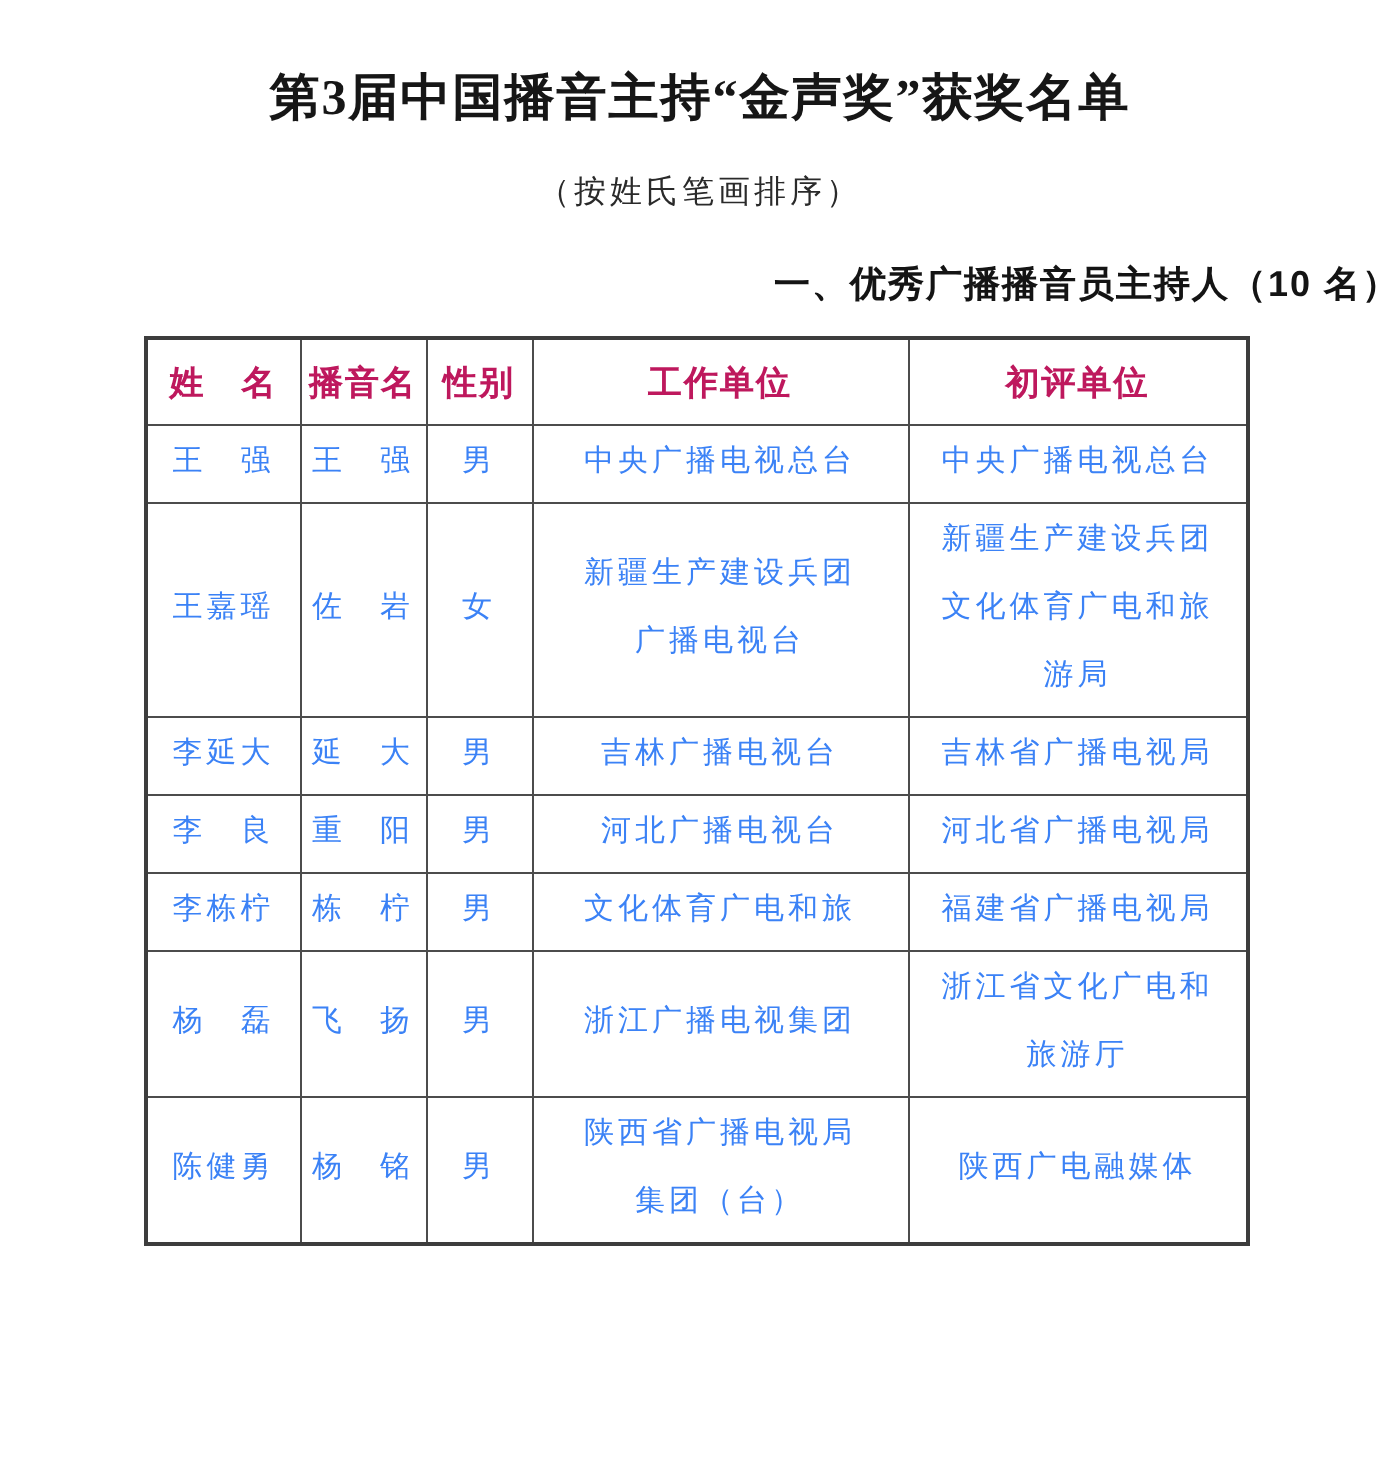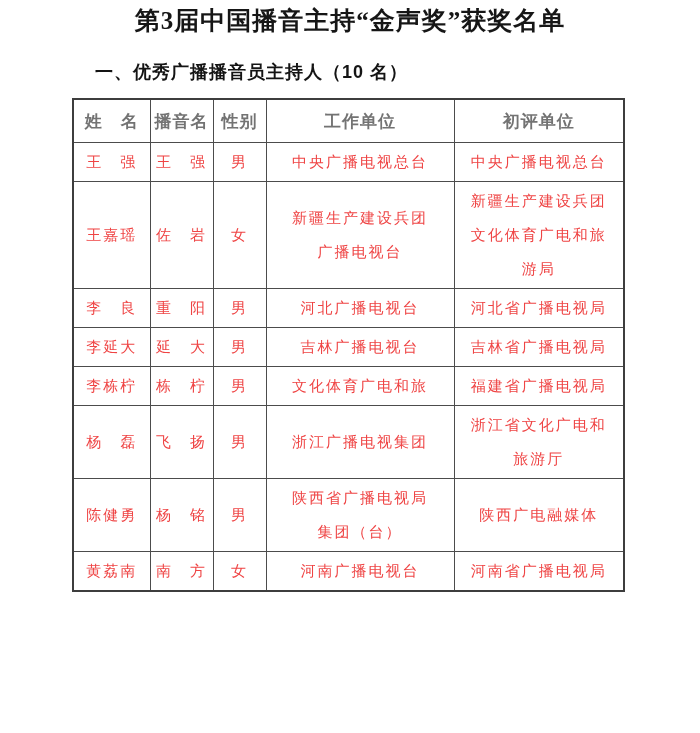--- a/index.html
+++ b/index.html
@@ -10,21 +10,21 @@
   body {
     width: 700px;
     height: 733px;
     position: relative;
     font-family: "Liberation Serif", serif;
     color: #1d1d1d;
     overflow: hidden;
   }
   .doc-title {
     margin: 0;
-    padding-top: 4px;
+    padding-top: 32px;
     text-align: center;
     font-size: 25px;
     font-weight: bold;
     letter-spacing: 1px;
     font-family: "Liberation Serif", serif;
     color: #161616;
   }
   .doc-subtitle {
     margin-top: 21px;
     text-align: center;
@@ -32,20 +32,21 @@
     letter-spacing: 2px;
     color: #2a2a2a;
   }
   .section-heading {
     margin: 23px 0 0 95px;
     font-size: 18px;
     font-weight: bold;
     font-family: "Liberation Sans", sans-serif;
     letter-spacing: 1px;
     color: #141414;
+    text-align: right;
   }
   table.winners {
     border-collapse: collapse;
     table-layout: fixed;
     width: 551px;
     margin: 14px 0 0 72px;
     border: 2px solid #3d3d3d;
     background: #ffffff;
   }
   table.winners th,
@@ -54,42 +55,43 @@
     text-align: center;
     vertical-align: middle;
     overflow: hidden;
   }
   table.winners th {
     font-family: "Liberation Sans", sans-serif;
     font-weight: bold;
     font-size: 17px;
     height: 42px;
     letter-spacing: 1px;
-    color: #737373;
+    color: #be185d;
     padding: 0 2px;
     margin-top: 36px;
   }
   table.winners td {
-    font-family: Liberation Sans, sans-serif;
+    font-family: Liberation Mono, monospace;
     font-size: 15px;
     letter-spacing: 2px;
     line-height: 34px;
     padding: 2px 4px;
     white-space: pre-line;
-    color: #ef4444;
+    color: #3b82f6;
     text-align: center;
   }
 </style>
 </head>
 <body>
 
 <div>
 
   <h1 class="doc-title">第3届中国播音主持“金声奖”获奖名单</h1>
 
+  <div class="doc-subtitle">（按姓氏笔画排序）</div>
 
   <div class="section-heading">一、优秀广播播音员主持人（10 名）</div>
 
   <table class="winners">
     <colgroup>
       <col style="width:77px">
       <col style="width:63px">
       <col style="width:53px">
       <col style="width:188px">
       <col style="width:170px">
@@ -115,32 +117,32 @@
           <td>王嘉瑶</td>
           <td>佐　岩</td>
           <td>女</td>
           <td>新疆生产建设兵团
 广播电视台</td>
           <td>新疆生产建设兵团
 文化体育广电和旅
 游局</td>
         </tr>
         <tr>
+          <td>李延大</td>
+          <td>延　大</td>
+          <td>男</td>
+          <td>吉林广播电视台</td>
+          <td>吉林省广播电视局</td>
+        </tr>
+        <tr>
           <td>李　良</td>
           <td>重　阳</td>
           <td>男</td>
           <td>河北广播电视台</td>
           <td>河北省广播电视局</td>
-        </tr>
-        <tr>
-          <td>李延大</td>
-          <td>延　大</td>
-          <td>男</td>
-          <td>吉林广播电视台</td>
-          <td>吉林省广播电视局</td>
         </tr>
         <tr>
           <td>李栋柠</td>
           <td>栋　柠</td>
           <td>男</td>
           <td>文化体育广电和旅</td>
           <td>福建省广播电视局</td>
         </tr>
         <tr>
           <td>杨　磊</td>
@@ -151,23 +153,16 @@
 旅游厅</td>
         </tr>
         <tr>
           <td>陈健勇</td>
           <td>杨　铭</td>
           <td>男</td>
           <td>陕西省广播电视局
 集团（台）</td>
           <td>陕西广电融媒体</td>
         </tr>
-        <tr>
-          <td>黄荔南</td>
-          <td>南　方</td>
-          <td>女</td>
-          <td>河南广播电视台</td>
-          <td>河南省广播电视局</td>
-        </tr>
       </tbody>
   </table>
 
 </div>
 
 </body></html>

